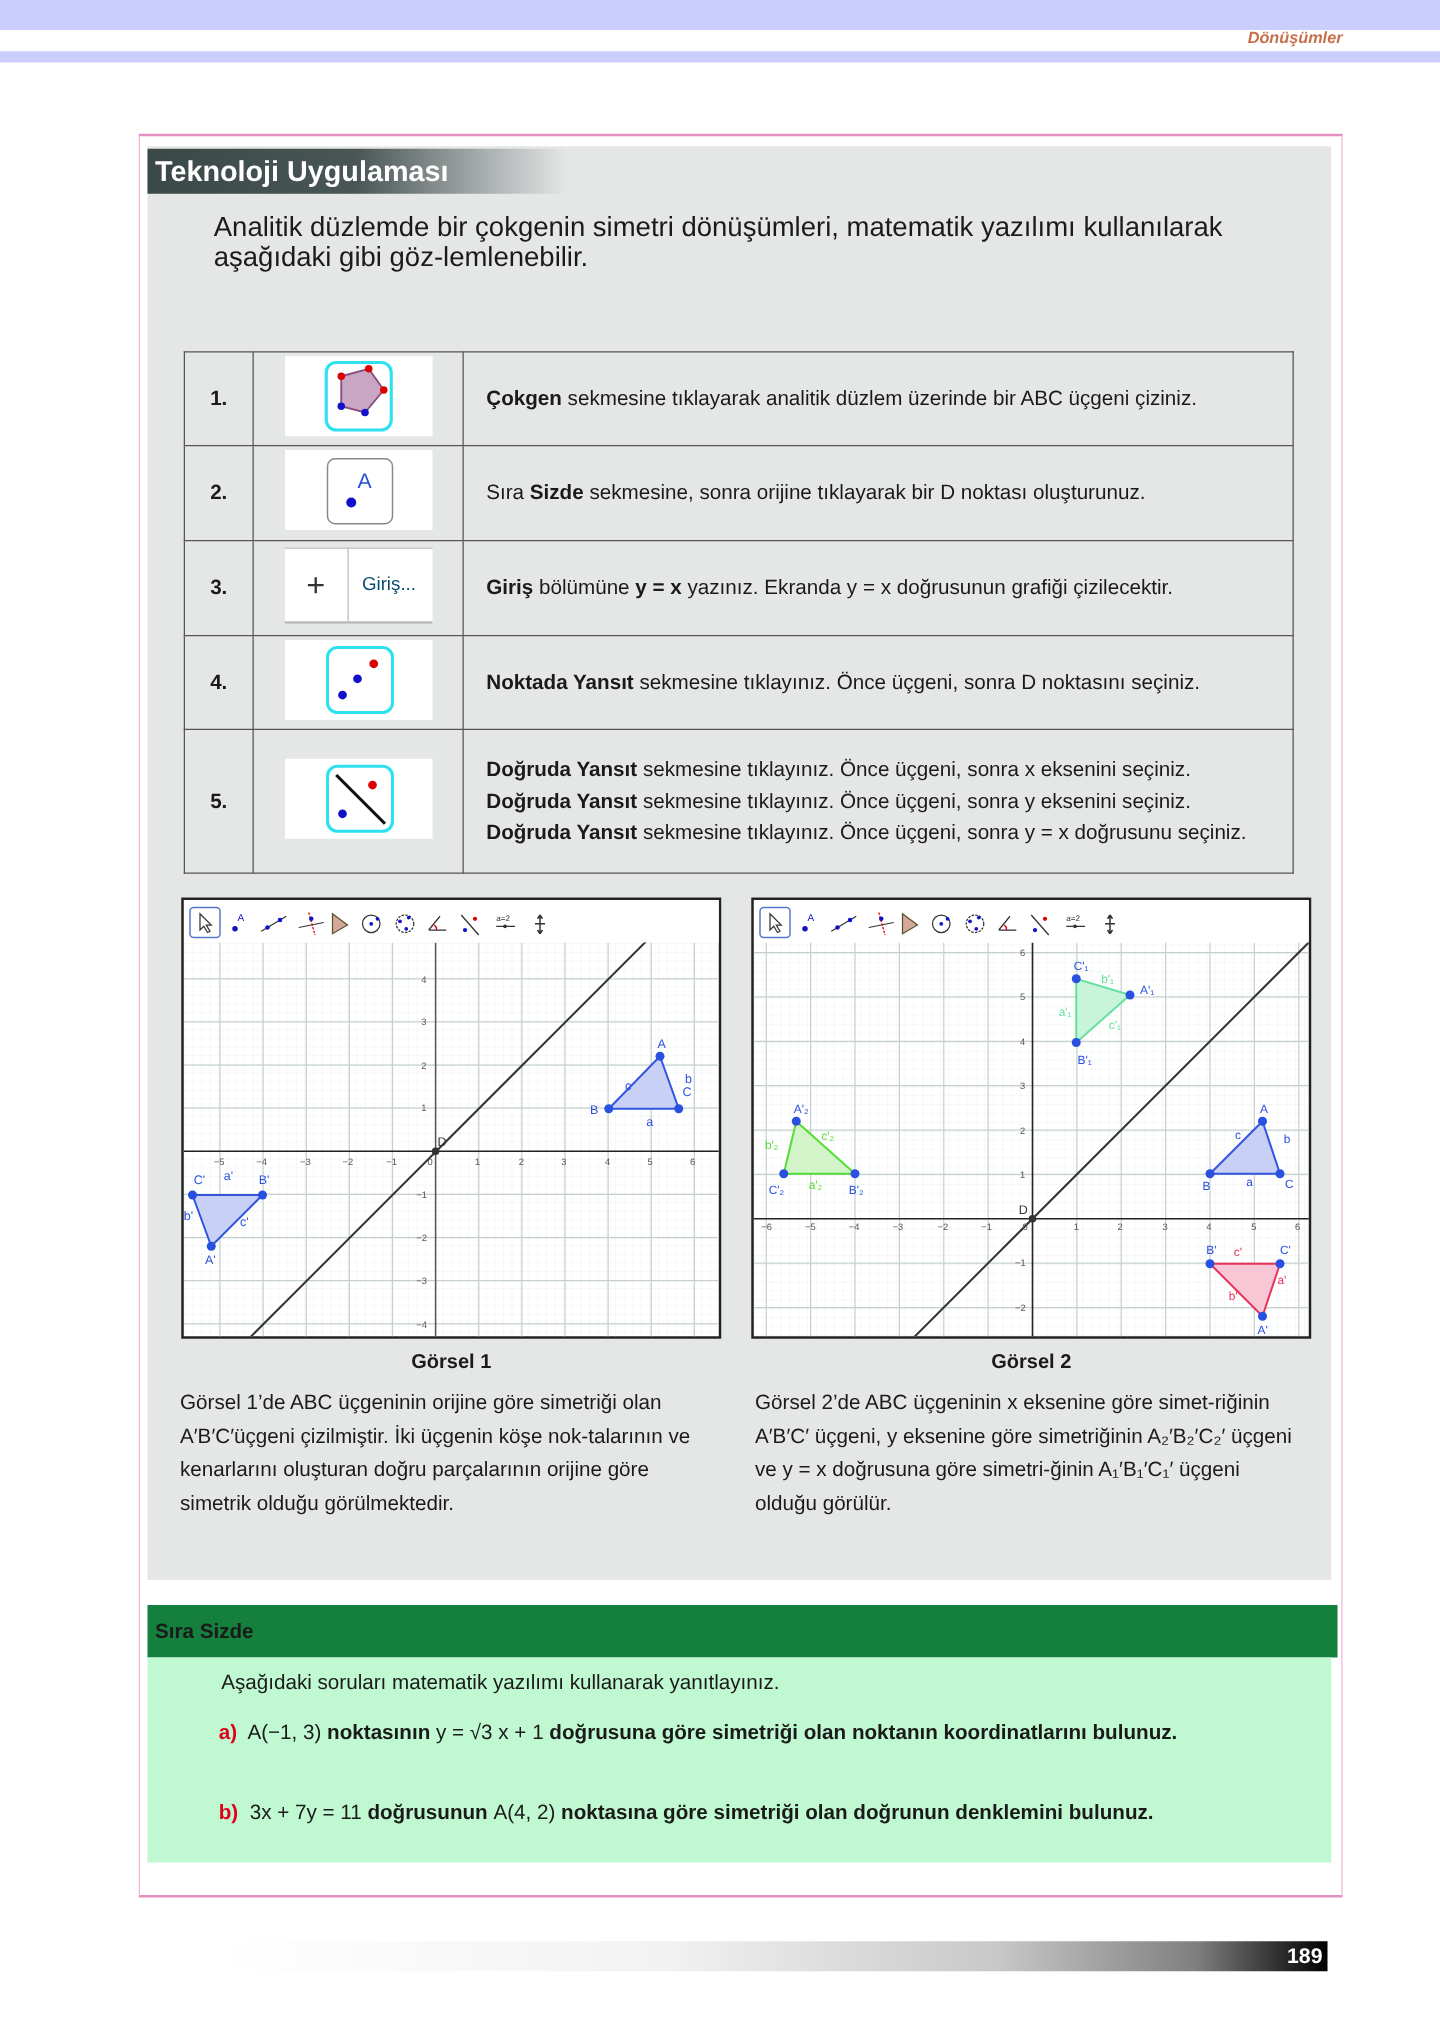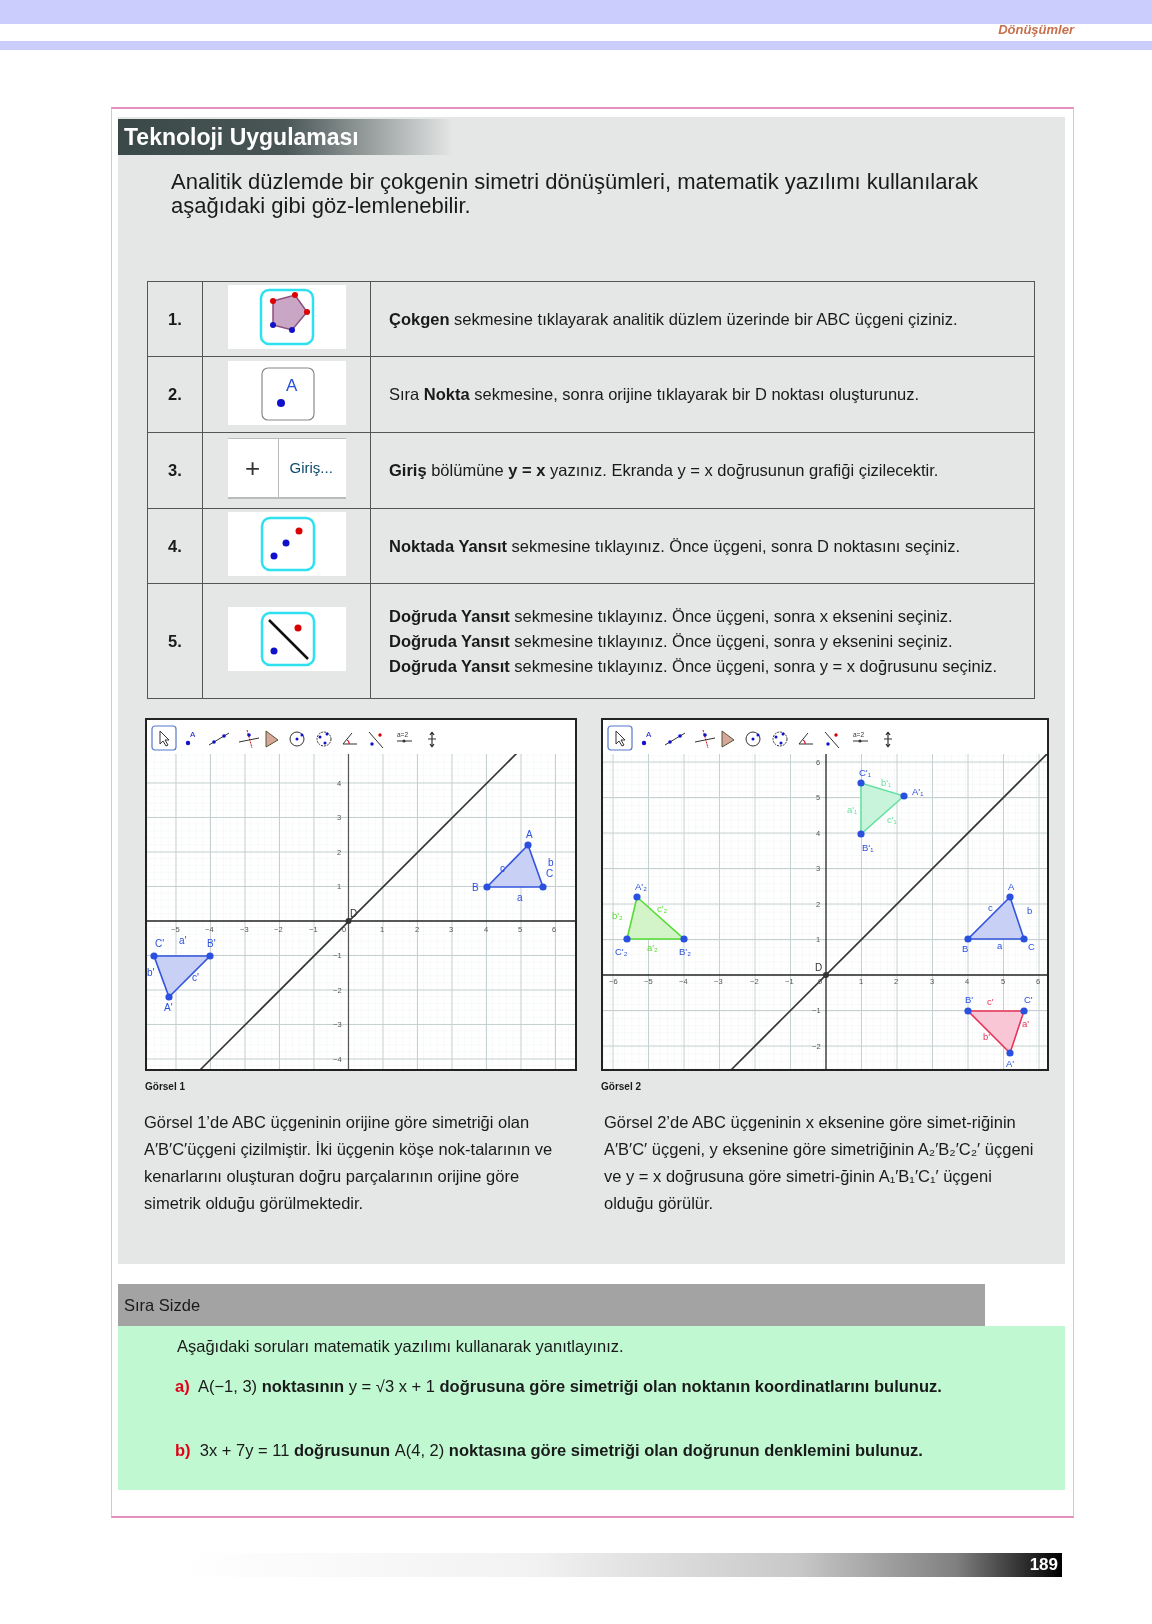--- a/index.html
+++ b/index.html
@@ -12,23 +12,23 @@
   .tech-title { position:absolute; left:118px; top:119px; width:335px; height:36px; background:linear-gradient(to right,#3a4848 0%,#4a5656 50%,#e5e6e6 100%); color:#fff; font-weight:bold; font-size:23px; line-height:36px; padding-left:6px; box-sizing:border-box; }
   .intro { position:absolute; left:146px; top:170px; width:890px; font-size:22px; line-height:24px;margin-left:25px; }
   .intro b { font-weight:bold; }
   table.steps { position:absolute; left:147px; top:281px; width:888px; border-collapse:collapse; font-size:16.5px; }
   table.steps td { border:1.5px solid #555; vertical-align:middle; }
   td.num { width:52px; text-align:center; font-weight:bold; }
   td.icon { width:165px; text-align:center; }
   td.text { padding-left:18px; line-height:25px; }
   .iconbox { display:inline-block; width:118px; height:64px; background:#fff; position:relative; }
   .graph { position:absolute; border:2px solid #222; background:#fff; box-sizing:border-box; overflow:hidden; }
-  .caption { position:absolute; font-size:10px; font-weight:bold; }
+  .caption { position:absolute; font-size:16px; font-weight:bold; text-align:center; }
   .desc { position:absolute; font-size:16.5px; line-height:27px; }
-  .sira-head { position:absolute; left:118px; top:1284px; width:867px; height:42px; background:#a3a3a3; font-weight:normal; font-size:16.5px; line-height:42px; padding-left:6px; box-sizing:border-box; }
+  .sira-head { position:absolute; left:118px; top:1284px; width:952px; height:42px; background:#15803d; font-weight:bold; font-size:16.5px; line-height:42px; padding-left:6px; box-sizing:border-box; }
   .sira-body { position:absolute; left:118px; top:1326px; width:947px; height:164px; background:#c0f8d2; }
   .q { position:absolute; font-size:16.5px; line-height:27px; }
   .q .lbl { color:#e0001a; font-weight:bold; }
   .q b { font-weight:bold; }
   .footer-bar { position:absolute; left:180px; top:1553px; width:882px; height:24px; background:linear-gradient(to right,#ffffff 0%,#f2f2f2 40%,#c8c8c8 70%,#808080 88%,#000 100%); }
   .page-num { position:absolute; right:94px; top:1553px; height:24px; line-height:24px; font-weight:bold; font-size:17px; color:#fff; }
 </style>
 </head>
 <body>
 
@@ -63,21 +63,21 @@
   </tr>
   <tr style="height:76px">
     <td class="num">2.</td>
     <td class="icon"><span class="iconbox">
       <svg width="118" height="64" viewBox="0 0 118 64">
               <rect x="34" y="7" width="52" height="52" rx="6" fill="#fff" stroke="#888" stroke-width="1.2"></rect>
               <text x="58" y="30" font-size="17" fill="#2a4fd8" font-family="Liberation Sans, sans-serif">A</text>
               <circle cx="53" cy="42" r="4" fill="#11c"></circle>
             </svg>
     </span></td>
-    <td class="text"><span>Sıra </span><b>Nokta</b><span> sekmesine, sonra orijine tıklayarak bir D noktası oluşturunuz.</span></td>
+    <td class="text"><span>Sıra </span><b>Sizde</b><span> sekmesine, sonra orijine tıklayarak bir D noktası oluşturunuz.</span></td>
   </tr>
   <tr style="height:76px">
     <td class="num">3.</td>
     <td class="icon"><span class="iconbox" style="border-top:1px solid #bbb;border-bottom:2px solid #bbb;height:58px;">
       <span style="position:absolute;left:0;top:0;width:50px;height:58px;line-height:58px;font-size:26px;border-right:1px solid #bbb;color:#333;">+</span>
       <span style="position:absolute;left:62px;top:0;line-height:58px;font-size:15px;color:#0c4a6e;">Giriş...</span>
     </span></td>
     <td class="text"><b>Giriş</b><span> bölümüne </span><b>y = x</b><span> yazınız. Ekranda y = x doğrusunun grafiği çizilecektir.</span></td>
   </tr>
   <tr style="height:75px">

